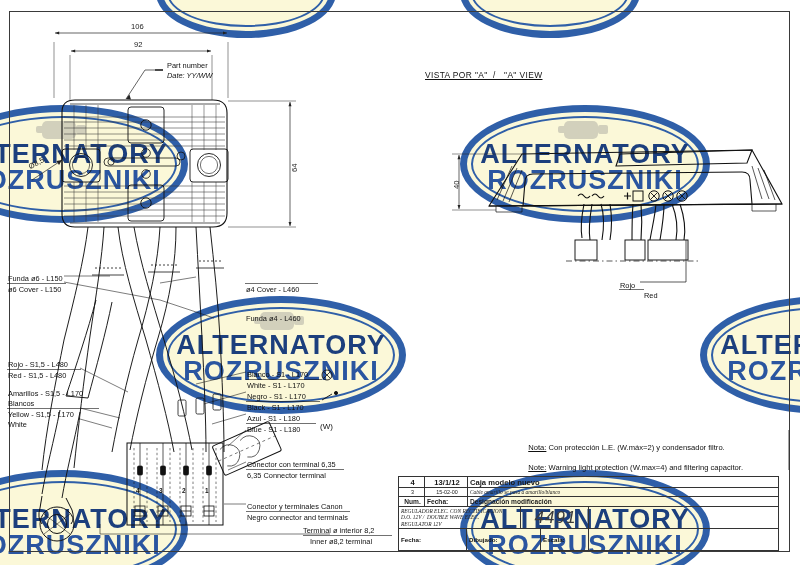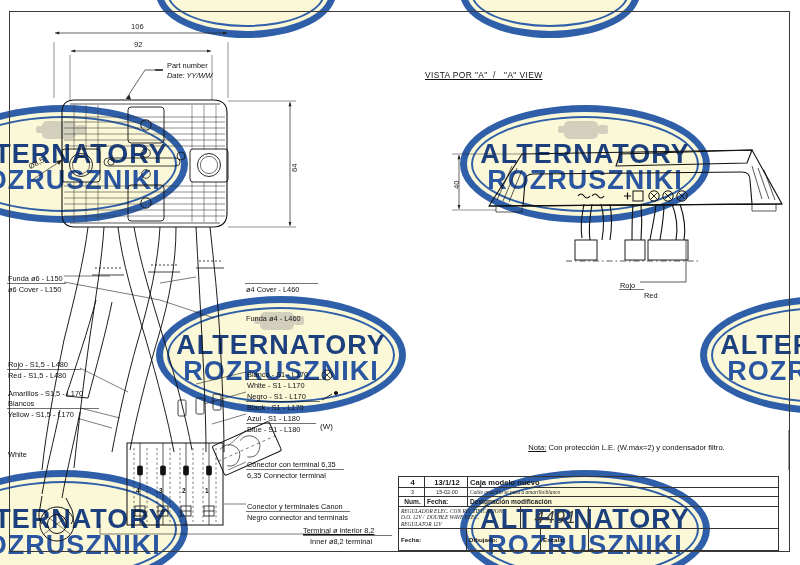--- a/index.html
+++ b/index.html
@@ -508,51 +508,52 @@
 
 <div class="t" style="left:246px;top:274px;margin-top:40px;">Funda ø4 - L460</div>
 <div class="t" style="left:246px;top:285px;">ø4 Cover - L460</div>
 
 <div class="t" style="left:8px;top:360px;">Rojo - S1,5 - L480</div>
 <div class="t" style="left:8px;top:371px;">Red - S1,5 - L480</div>
 
 <div class="t" style="left:8px;top:389px;">Amarillos - S1,5 - L170</div>
 <div class="t" style="left:8px;top:399px;">Blancos</div>
 <div class="t" style="left:8px;top:410px;">Yellow - S1,5 - L170</div>
-<div class="t" style="left:8px;top:420px;margin-top:30px;">White</div>
+<div class="t" style="left:8px;top:420px;">White</div>
 
 <div class="t" style="left:247px;top:370px;">Blanco - S1 - L170</div>
 <div class="t" style="left:247px;top:381px;">White - S1 - L170</div>
 
 <div class="t" style="left:247px;top:392px;">Negro - S1 - L170</div>
 <div class="t" style="left:247px;top:403px;">Black - S1 - L170</div>
 
 <div class="t" style="left:247px;top:414px;">Azul - S1 - L180</div>
 <div class="t" style="left:247px;top:425px;">Blue - S1 - L180</div>
 <div class="t" style="left:320px;top:422px;font-size:8px;">(W)</div>
 
 <div class="t" style="left:247px;top:460px;">Conector con terminal 6,35</div>
 <div class="t" style="left:247px;top:471px;">6,35 Connector terminal</div>
 
 <div class="t" style="left:247px;top:502px;">Conector y terminales Canon</div>
 <div class="t" style="left:247px;top:513px;">Negro connector and terminals</div>
 
-<div class="t" style="left:303px;top:526px;text-decoration:underline;">Terminal ø interior 8,2</div>
+<div class="t" style="left:303px;top:526px;">Terminal ø interior 8,2</div>
 <div class="t" style="left:310px;top:537px;">Inner ø8,2 terminal</div>
 
 <div class="t" style="left:620px;top:281px;">Rojo</div>
 <div class="t" style="left:620px;top:291px;padding-left:24px;">Red</div>
 
 <div class="termnum" style="left:136px;top:487px;">4</div>
 <div class="termnum" style="left:159px;top:487px;">3</div>
 <div class="termnum" style="left:182px;top:487px;">2</div>
 <div class="termnum" style="left:205px;top:487px;">1</div>
 
 <div class="note" style="left:524px;top:433px;">
   <span><u>Nota:</u><span> Con protección L.E. (W.máx=2) y condensador filtro.</span></span><br>
+  <span><u>Note:</u><span> Warning light protection (W.max=4) and filtering capacitor.</span></span>
 </div>
 
 <div class="tb">
 
   <div class="row r1">
     <div class="cell" style="left:0;width:26px;justify-content:center;">
       <span class="f1">4</span>
     </div>
     <div class="cell" style="left:26px;width:43px;justify-content:center;">
       <span class="f1">13/1/12</span>

